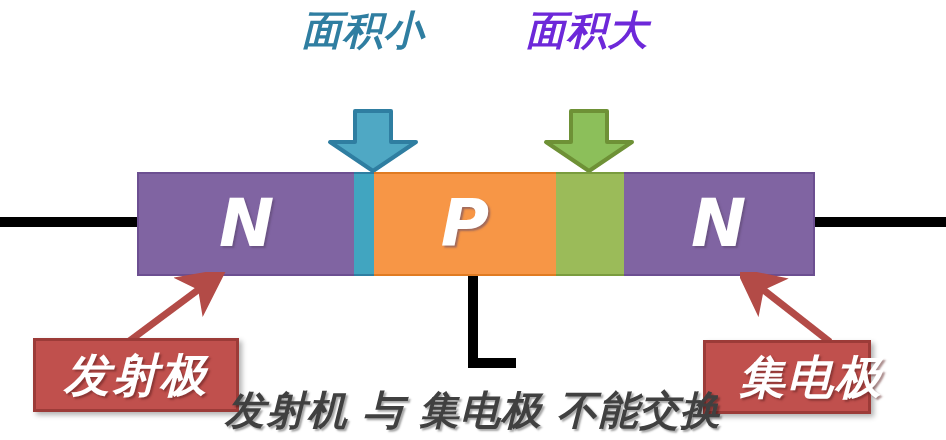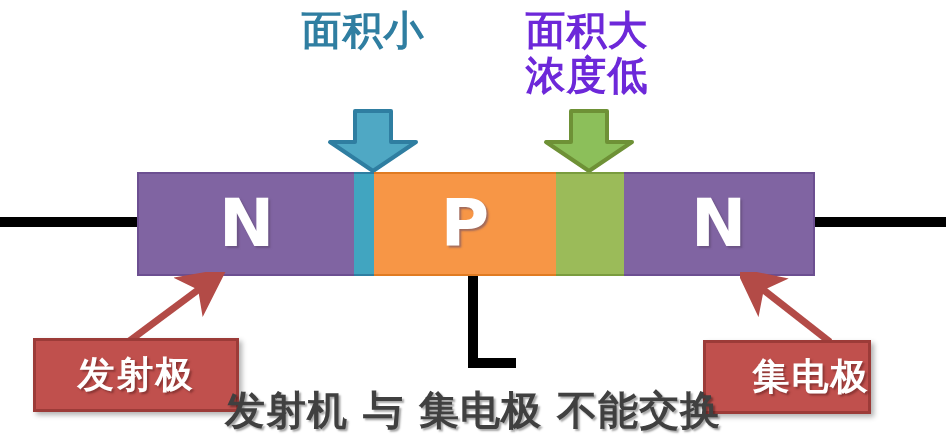--- a/index.html
+++ b/index.html
@@ -7,20 +7,21 @@
     padding: 0;
     background: #ffffff;
   }
   #stage {
     position: relative;
     width: 946px;
     height: 440px;
     background: #ffffff;
     overflow: hidden;
     font-family: "DejaVu Sans", "Liberation Sans", sans-serif;
+    font-style: italic;
   }
 
   
   .anno {
     position: absolute;
     text-align: center;
     font-weight: bold;
     font-size: 40px;
     line-height: 45px;
     letter-spacing: 1px;
@@ -84,21 +85,21 @@
     border: 3px solid #9C3B38;
     box-sizing: border-box;
     display: flex;
     align-items: center;
     justify-content: center;
     box-shadow: 3px 3px 5px rgba(0,0,0,0.30);
   }
   .callout-label {
     color: #ffffff;
     font-weight: bold;
-    font-size: 37px;
+    font-size: 46px;
     line-height: 48px;
     letter-spacing: 2px;
     white-space: nowrap;
     text-shadow: 2px 2px 2px rgba(90,30,30,0.5);
     font-family: "DejaVu Sans", "Liberation Sans", sans-serif;
   }
   #callout-emitter   { left: 33px;  top: 338px; width: 206px; height: 74px; }
   #callout-collector { left: 703px; top: 340px; width: 168px; height: 74px; padding-left: 48px; }
 
   
@@ -125,21 +126,20 @@
 <body>
 
 <div id="stage">
 
   <div class="anno" id="anno-small">
     <span class="line">面积小</span>
   </div>
 
   <div class="anno" id="anno-large">
     <span class="line">面积大</span>
-    <span class="line">浓度低</span>
   </div>
 
   <svg class="down-arrow" id="arrow-blue" style="left:325px; top:108px;" width="96" height="66" viewBox="0 0 96 66">
     <polygon points="30,3 66,3 66,34 91,34 48,63 5,34 30,34" fill="#4FA8C4" stroke="#2F7EA1" stroke-width="4" stroke-linejoin="round"></polygon>
   </svg>
 
   <svg class="down-arrow" id="arrow-green" style="left:541px; top:108px;" width="96" height="66" viewBox="0 0 96 66">
     <polygon points="30,3 66,3 66,34 91,34 48,63 5,34 30,34" fill="#8CBF5A" stroke="#6E9136" stroke-width="4" stroke-linejoin="round"></polygon>
   </svg>
 

